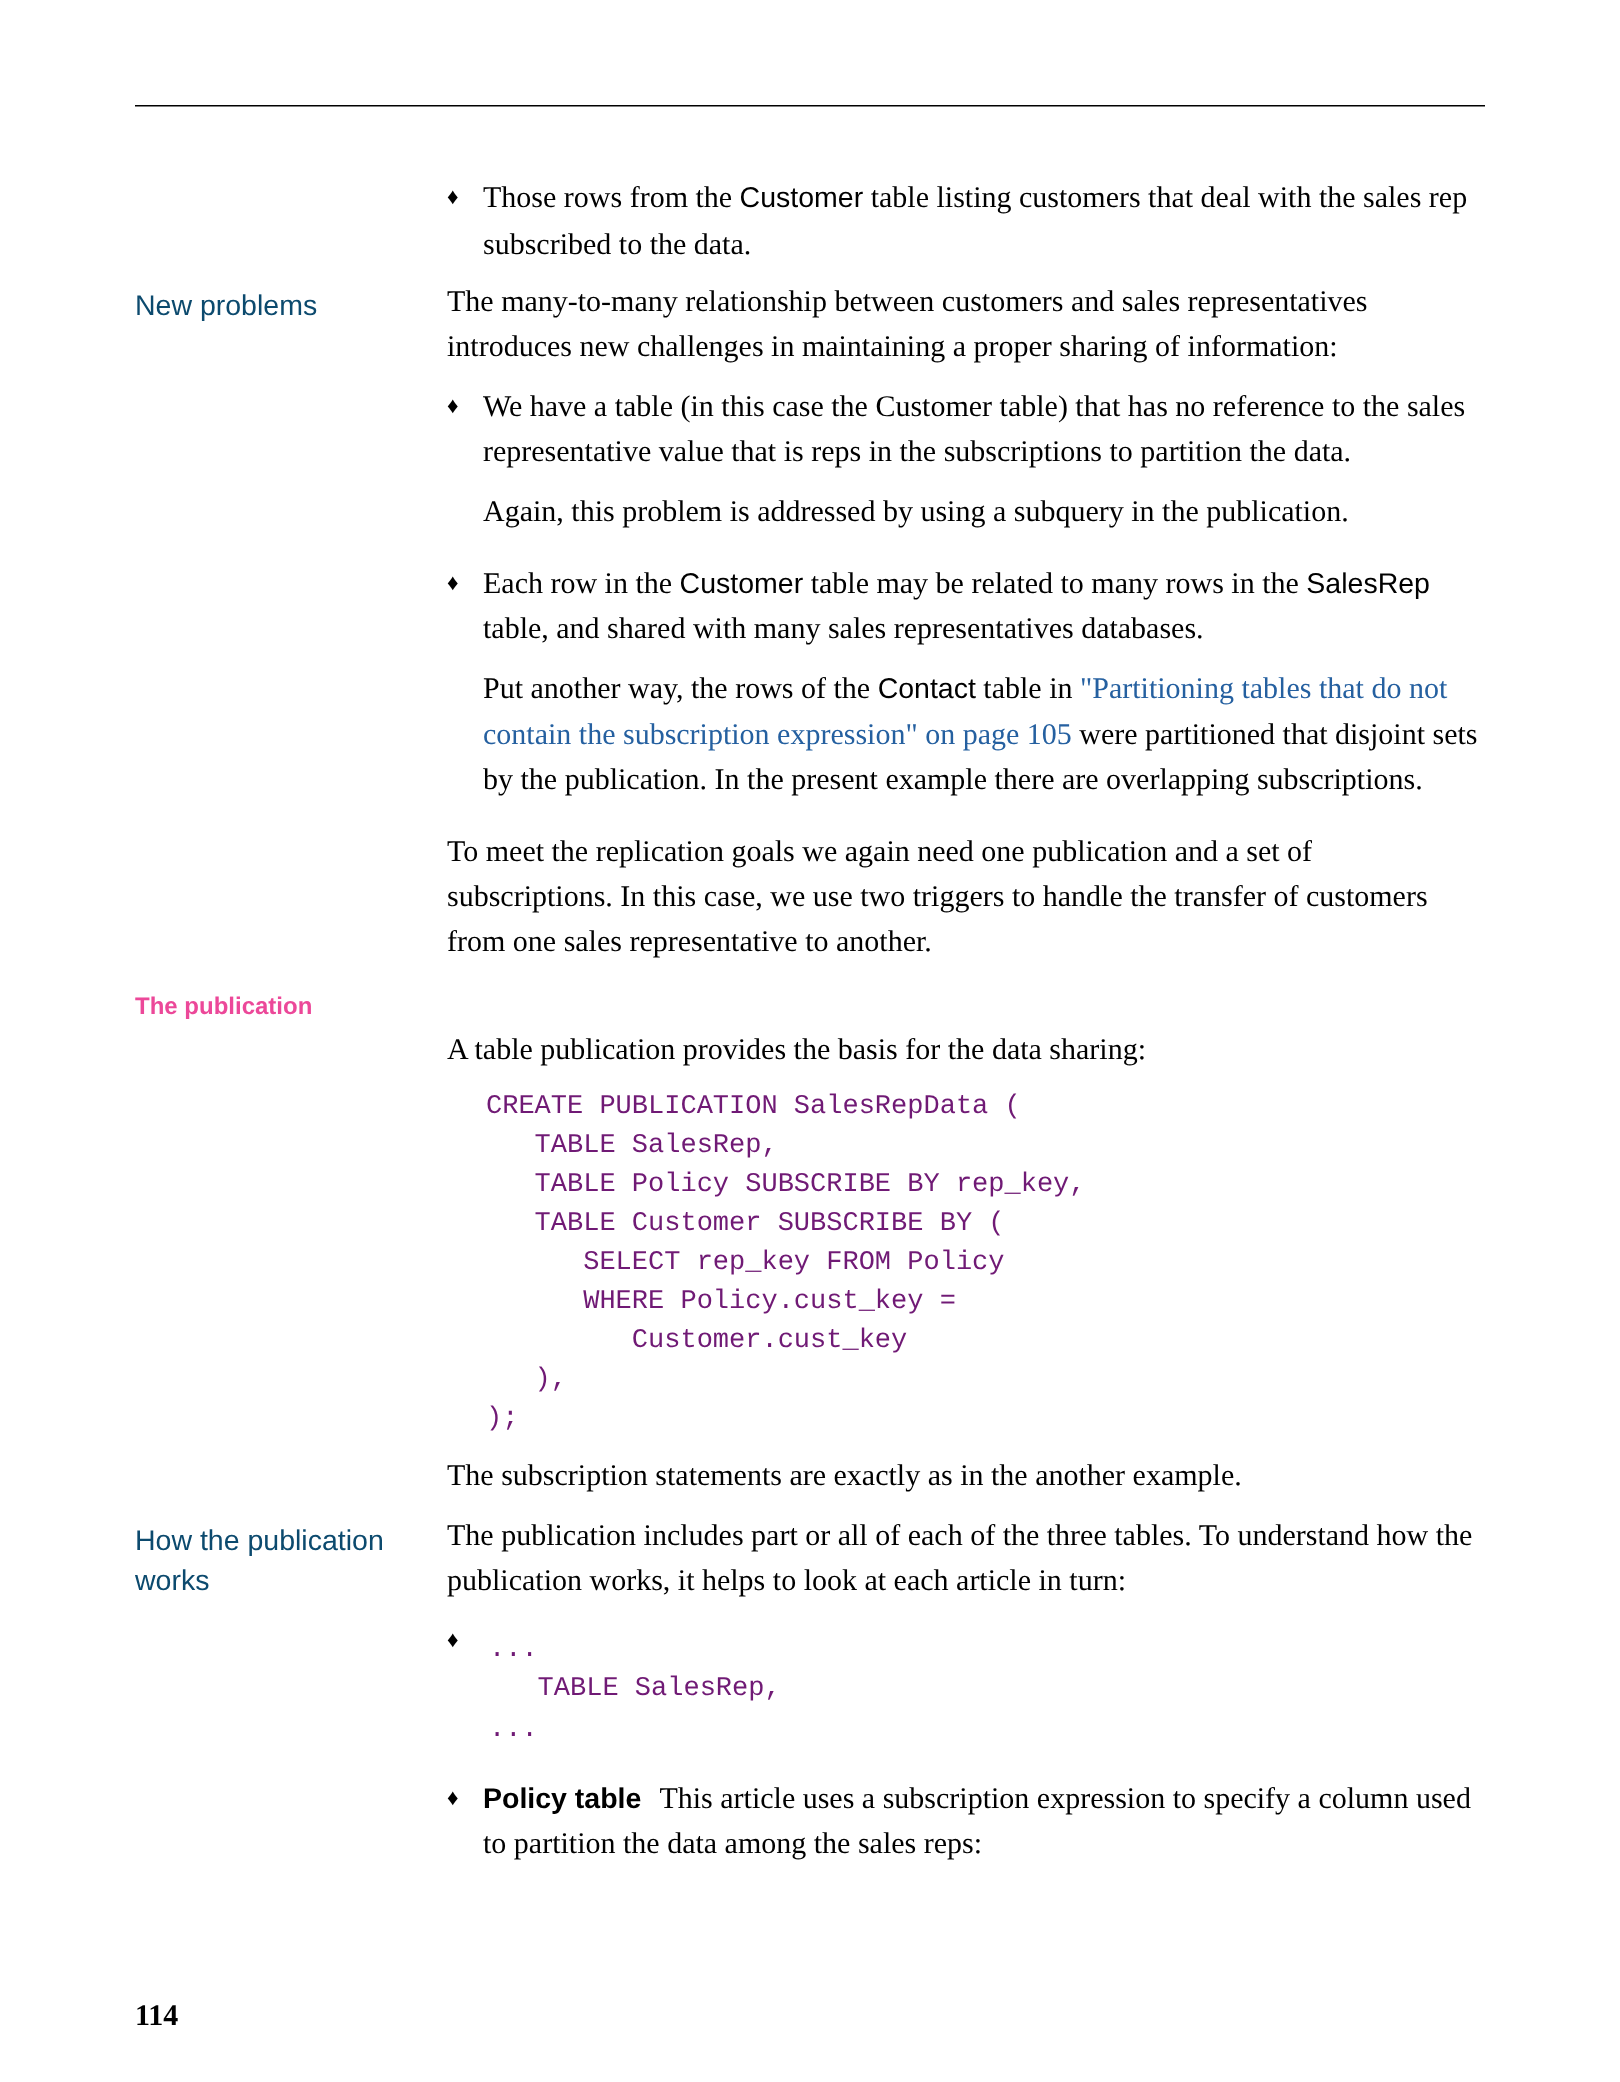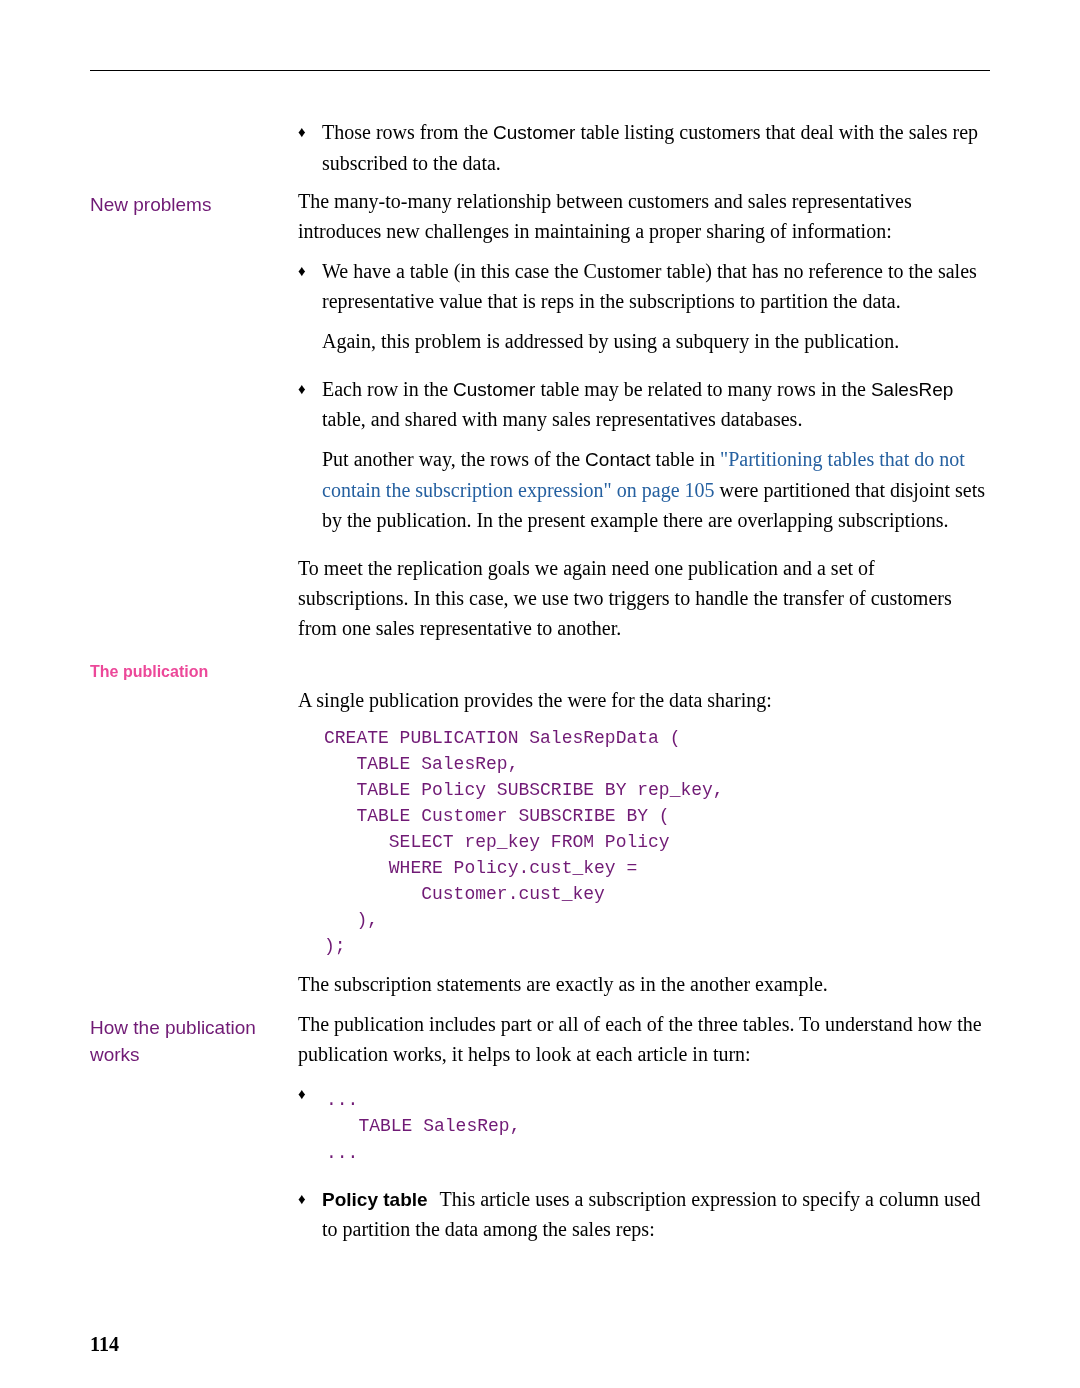--- a/index.html
+++ b/index.html
@@ -21,21 +21,21 @@
     margin-bottom: 40px;
   }
   .content-area {
     display: grid;
     grid-template-columns: 180px 1fr;
     column-gap: 28px;
   }
   .sidebar {
     font-family: Arial, Helvetica, sans-serif;
     font-size: 19px;
-    color: #701a75;
+    color: #0c4a6e;
     line-height: 1.4;
   }
   .sidebar.section-hdr {
     font-family: Arial, Helvetica, sans-serif;
     font-size: 16px;
     font-weight: bold;
     color: #ec4899;
     margin-top: 8px;
   }
   .main-col {
@@ -130,21 +130,21 @@
     </div>
 
     <div class="para" style="margin-top:6px;">To meet the replication goals we again need one publication and a set of subscriptions. In this case, we use two triggers to handle the transfer of customers from one sales representative to another.</div>
   </div>
 
   <div class="sidebar section-hdr">The publication</div>
   <div class="main-col" style="height:32px;"></div>
 
   <div class="sidebar"></div>
   <div class="main-col">
-    <div class="para">A single publication provides the were for the data sharing:</div>
+    <div class="para">A table publication provides the basis for the data sharing:</div>
     <pre class="code">CREATE PUBLICATION SalesRepData (
    TABLE SalesRep,
    TABLE Policy SUBSCRIBE BY rep_key,
    TABLE Customer SUBSCRIBE BY (
       SELECT rep_key FROM Policy
       WHERE Policy.cust_key =
          Customer.cust_key
    ),
 );</pre>
     <div class="para">The subscription statements are exactly as in the another example.</div>

